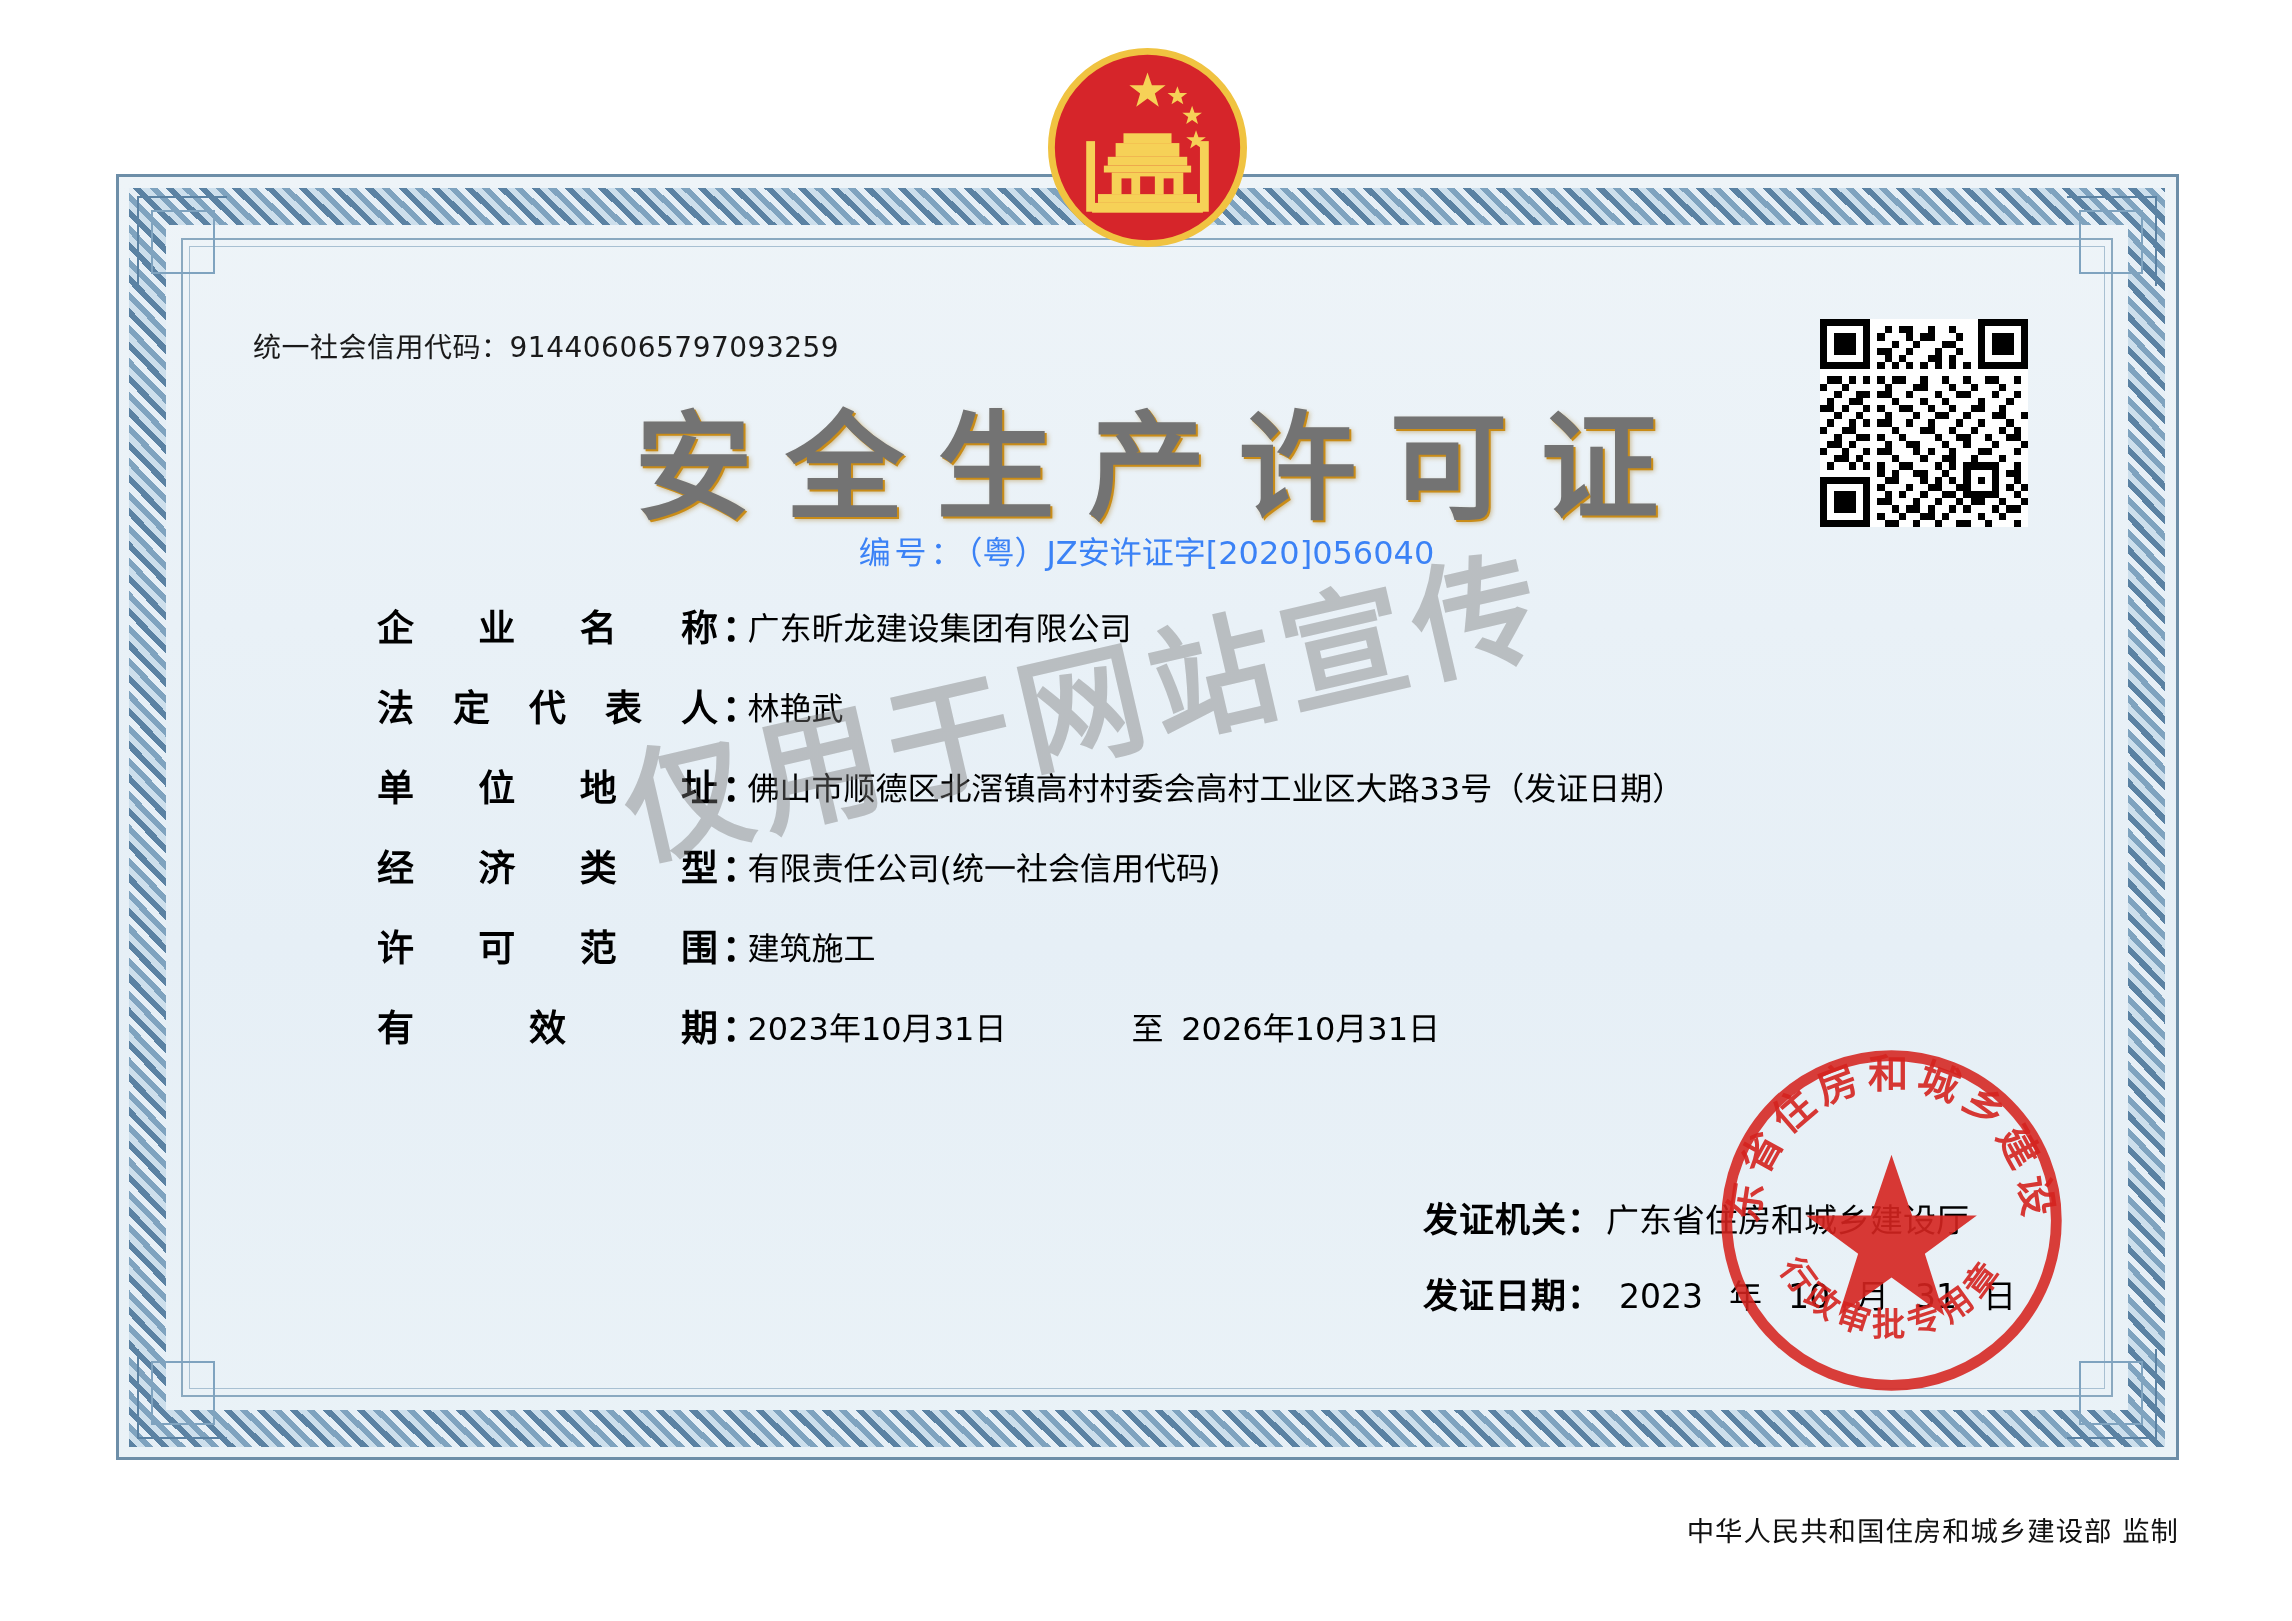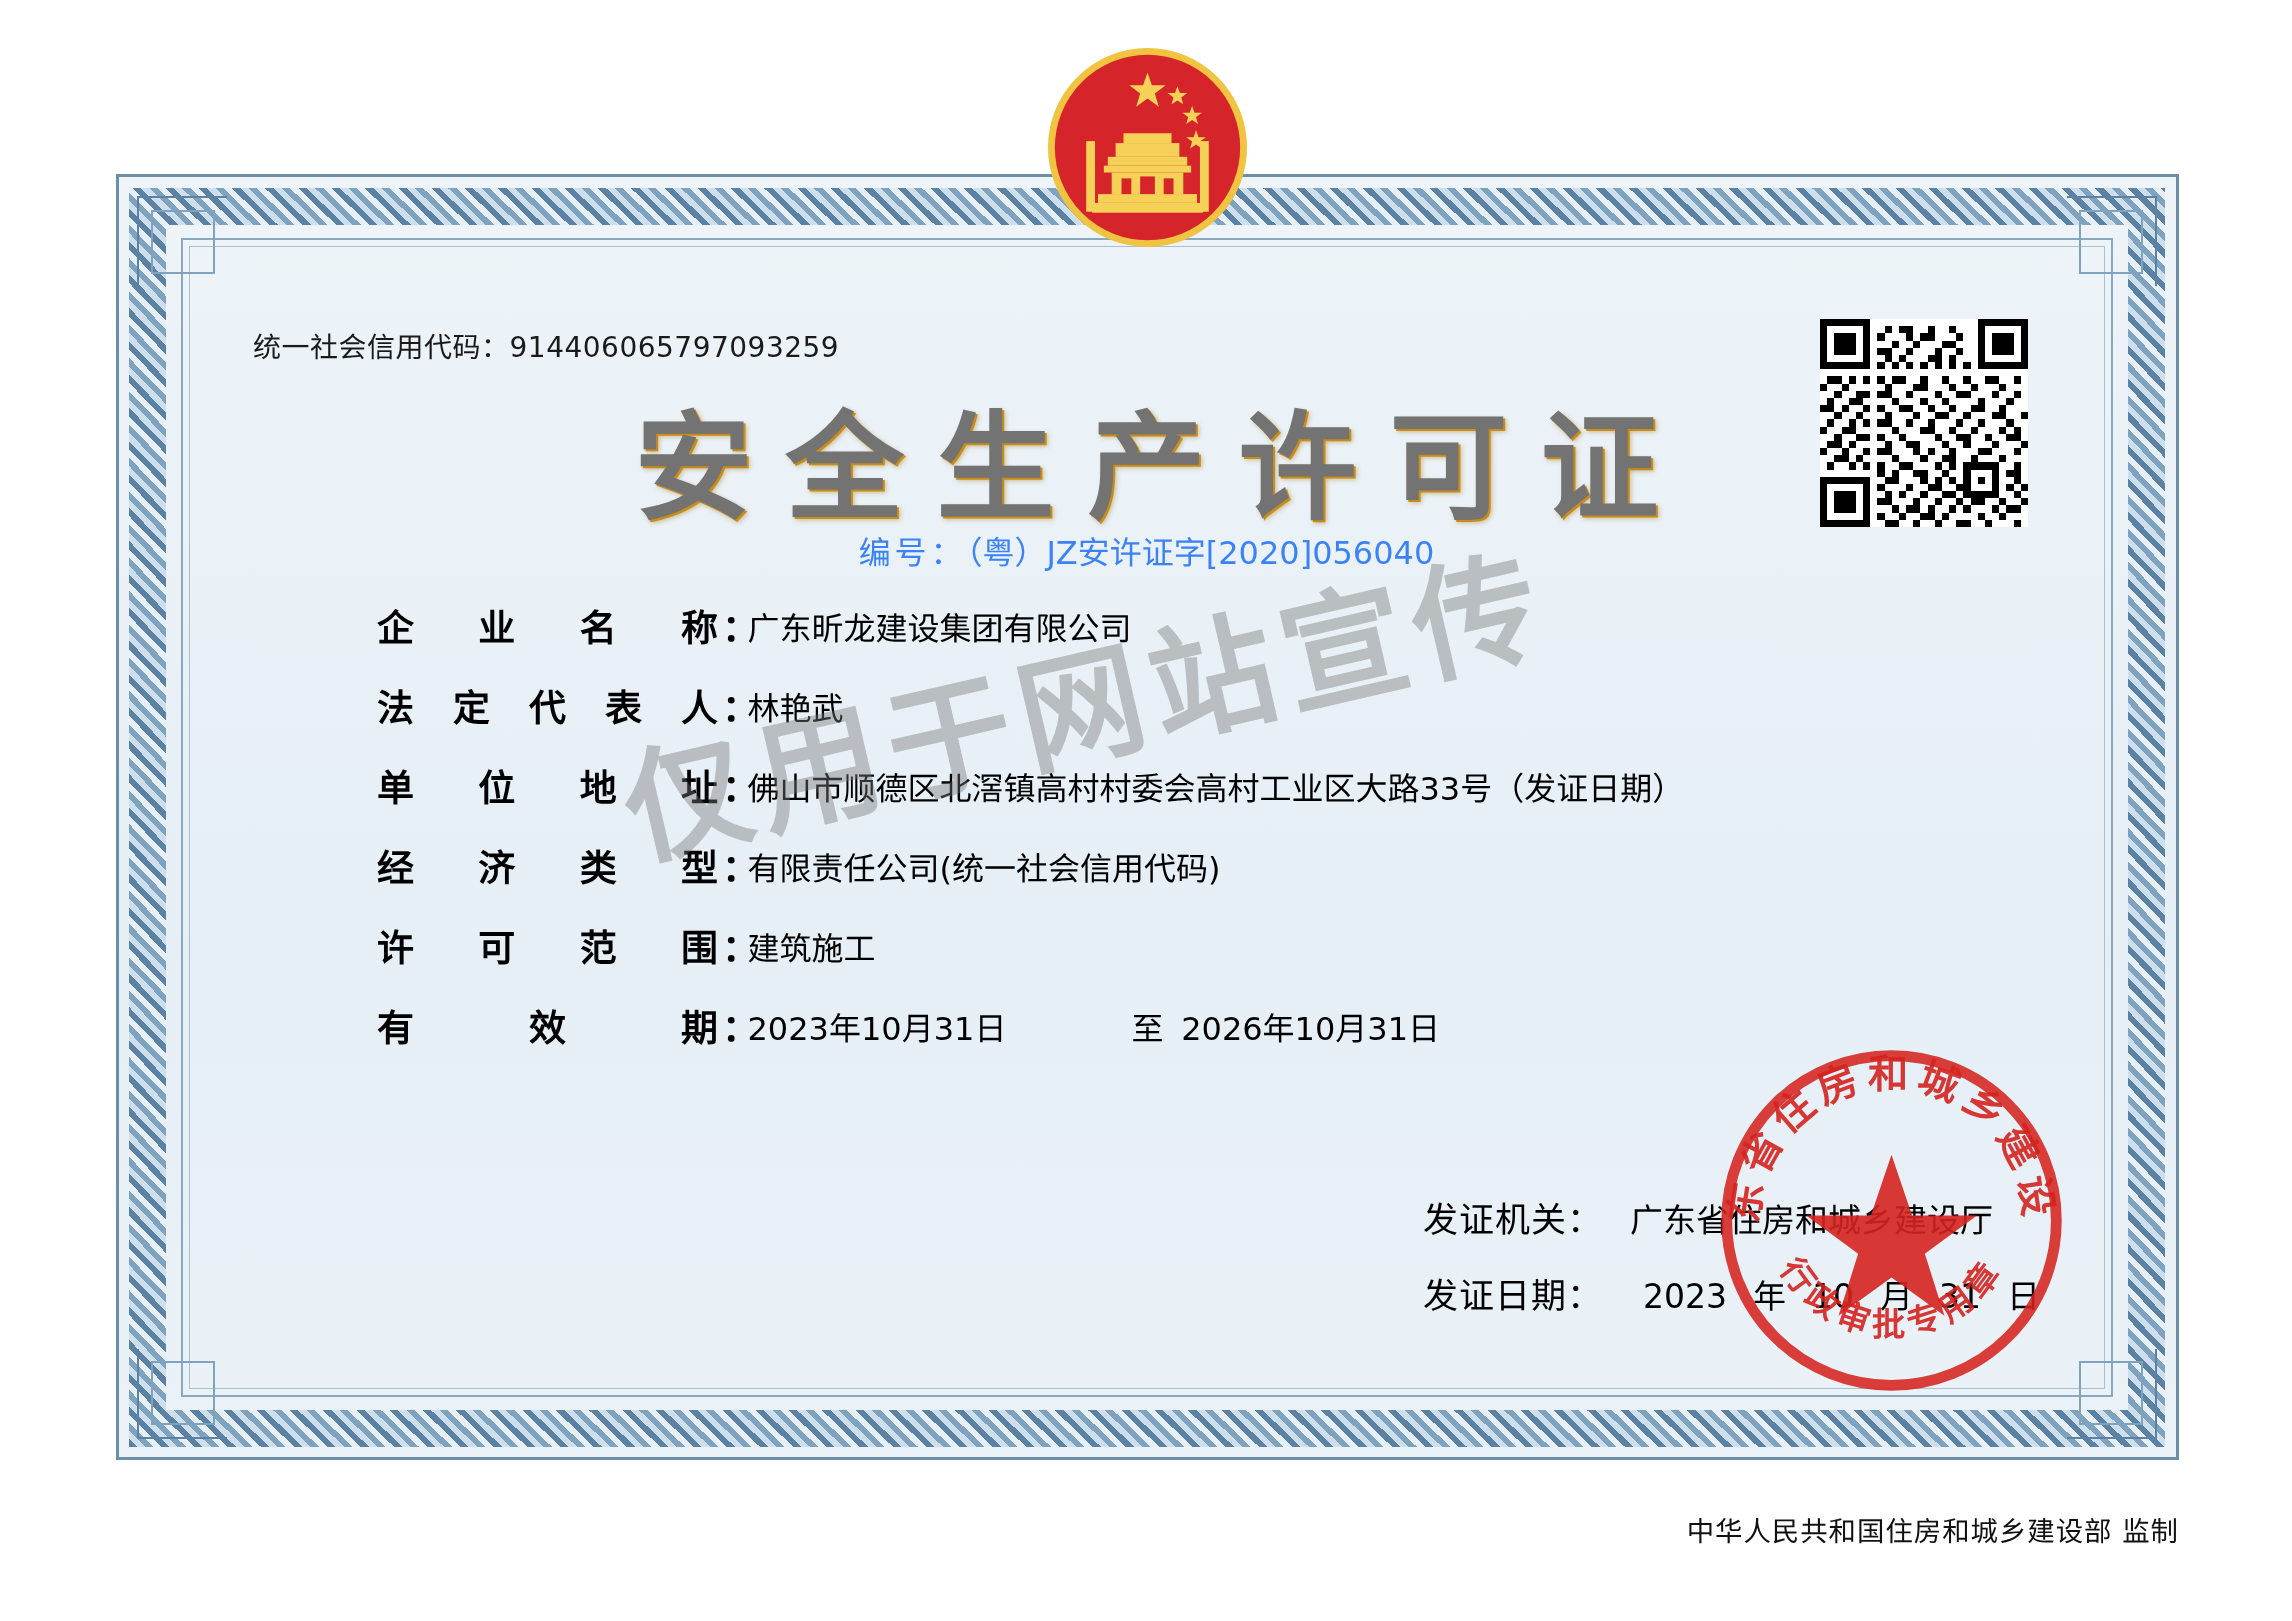--- a/index.html
+++ b/index.html
@@ -171,23 +171,23 @@
     font-family:"DejaVu Sans","Liberation Sans",sans-serif;
   }
   .issue-row{
     display:flex;
     align-items:baseline;
     height:76px;
     font-size:35px;
     color:#000;
   }
   .issue-row .ilab{
-    font-weight:normal;
+    font-weight:bold;
     letter-spacing:1px;
-    margin-right:27px;
+    margin-right:3px;
   }
   .issue-row .ival{
     font-size:33px;
     font-weight:normal;
   }
   .date-row .seg{margin:0 13px;}
 
   
   .seal{
     position:absolute;

